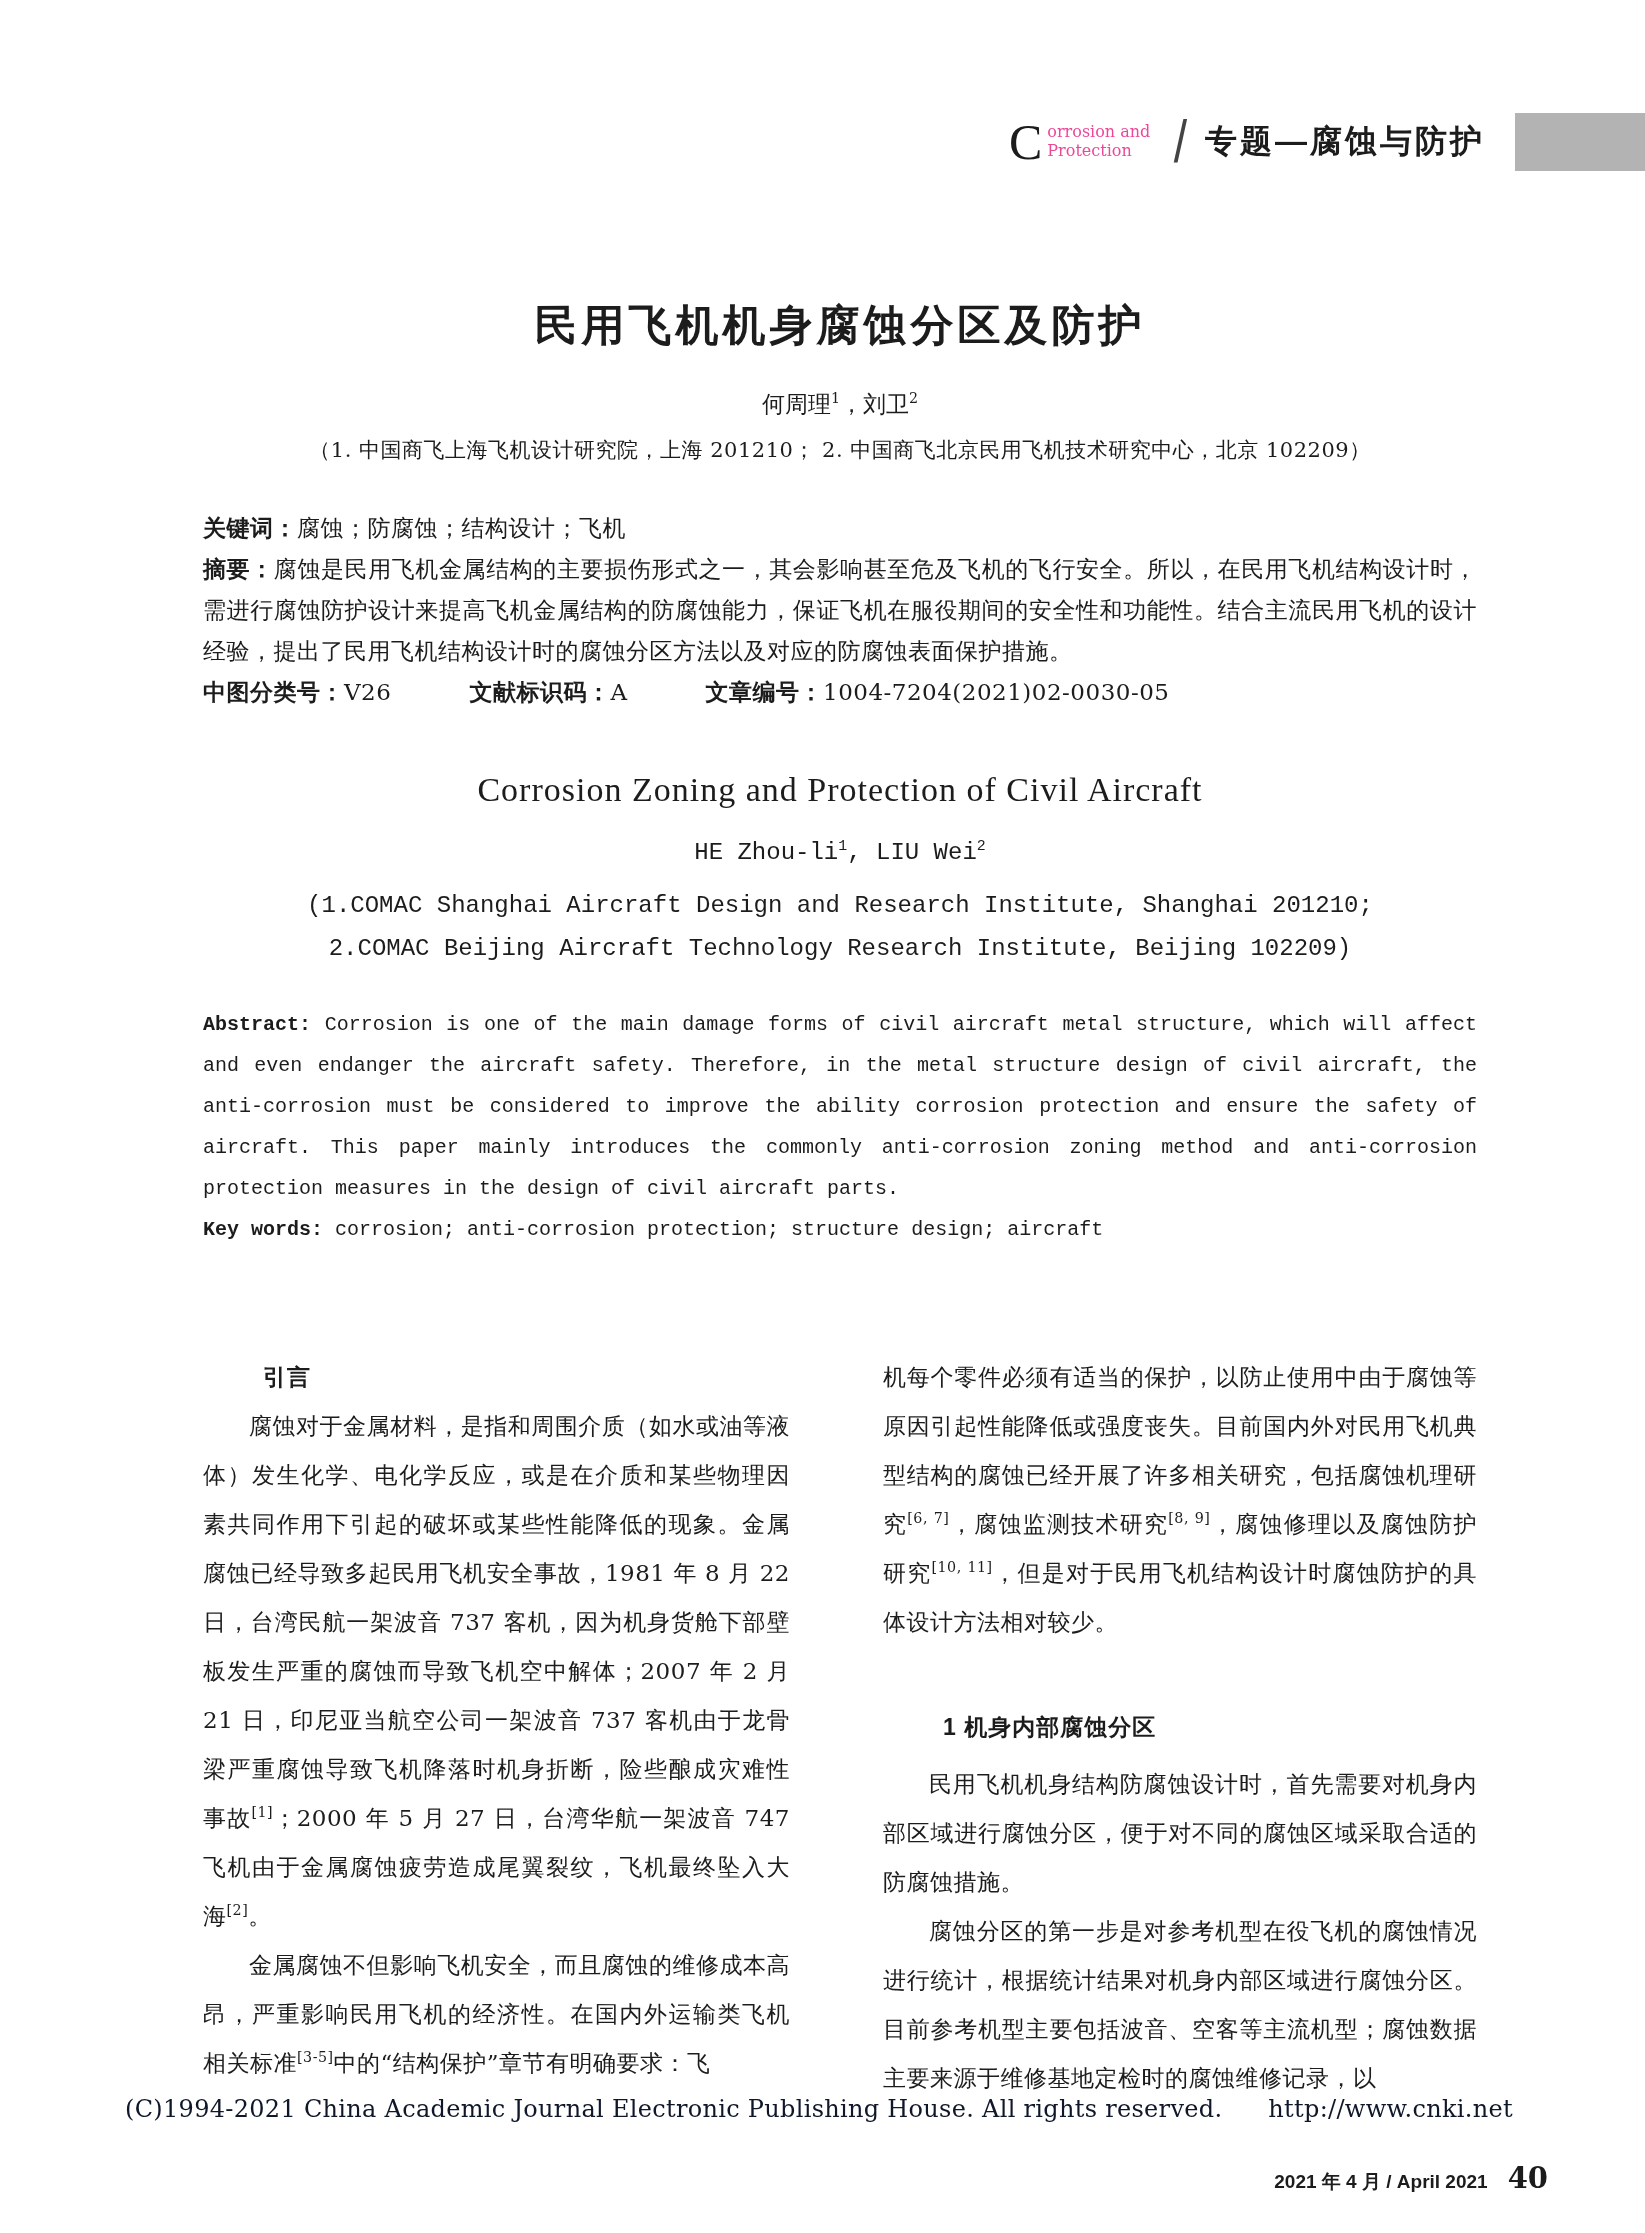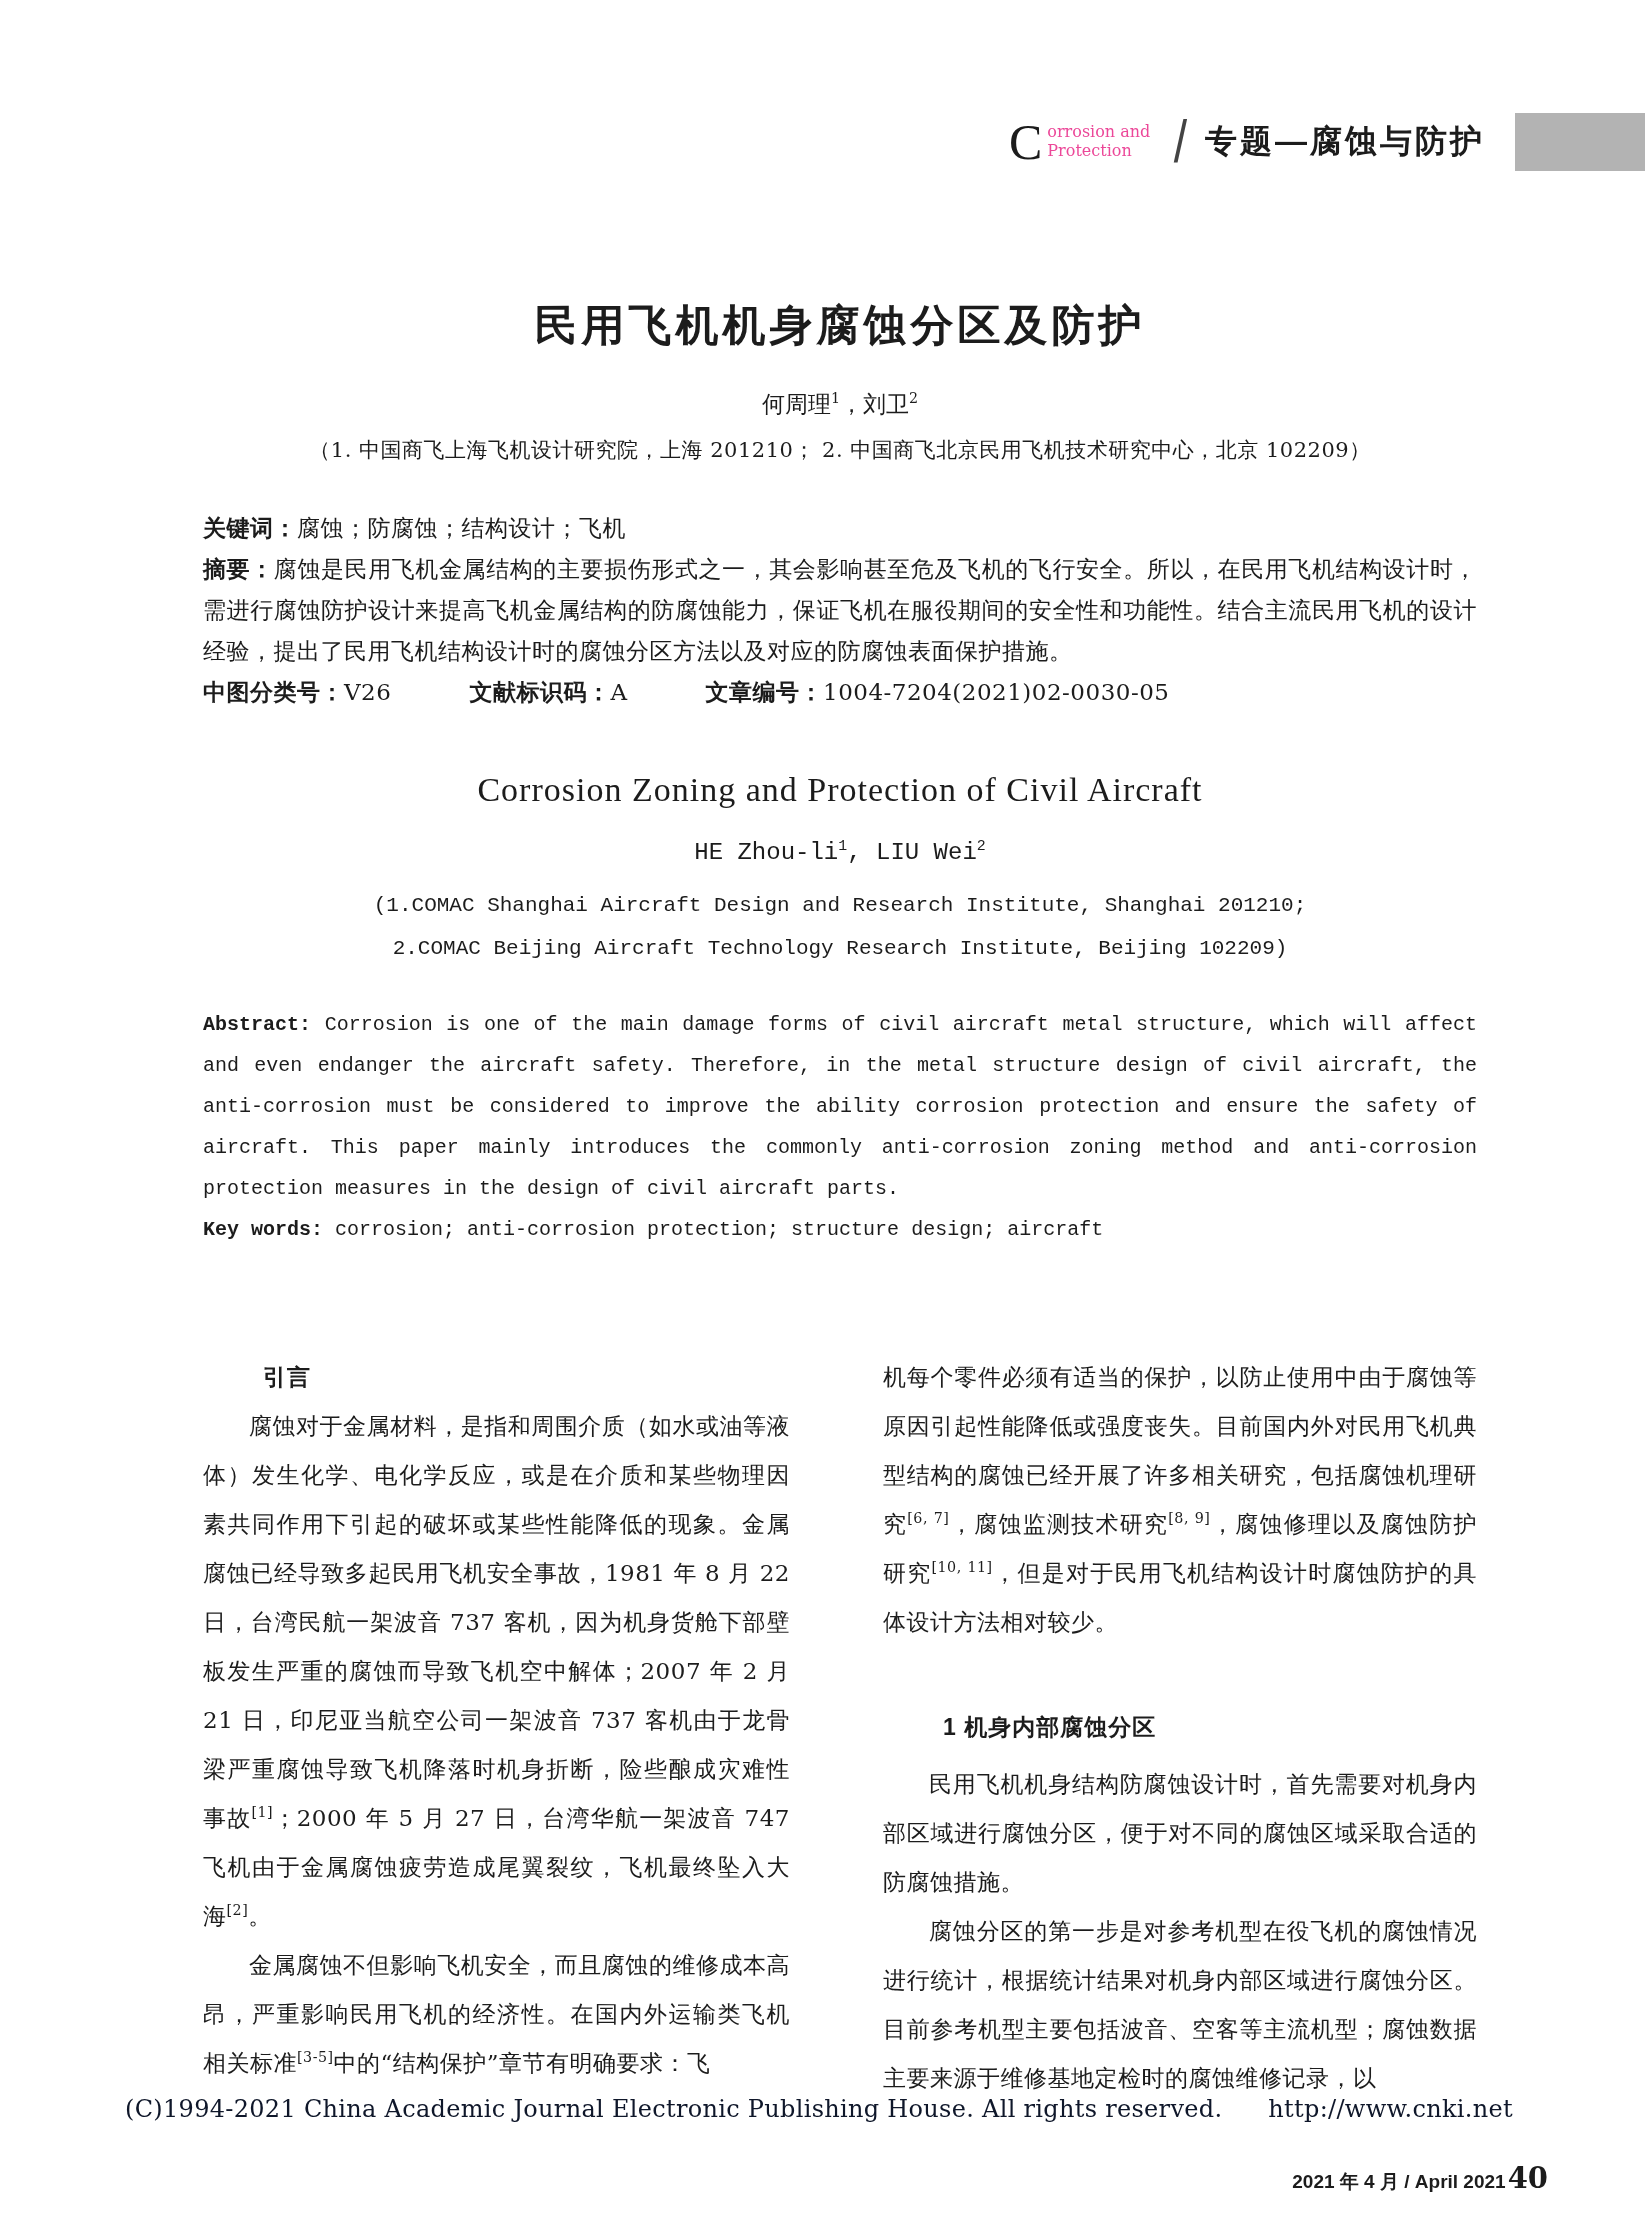--- a/index.html
+++ b/index.html
@@ -54,21 +54,21 @@
   .clc-group{margin-right:78px;}
   .clc-group:last-child{margin-right:0;}
 
   .title-en{
     margin-top:58px;text-align:center;
     font-size:34px;letter-spacing:1px;
     font-family:"Liberation Serif","DejaVu Serif",serif;
   }
   .mono{font-family:"Liberation Mono","DejaVu Sans Mono",monospace;}
   .authors-en{margin-top:30px;text-align:center;font-size:24px;}
-  .affiliation-en{margin-top:18px;text-align:center;font-size:21px;line-height:43px;}
+  .affiliation-en{margin-top:18px;text-align:center;font-size:24px;line-height:43px;}
   .affiliation-en p{margin:0;}
 
   .abstract-en-block{margin-top:34px;font-size:20px;line-height:41px;text-align:justify;}
   .abstract-en-block p{margin:0;}
 
   
   .body-cols{
     margin-top:103px;
     display:flex;gap:93px;
     font-size:23px;line-height:49px;text-align:justify;
@@ -89,21 +89,21 @@
   
   .footer{
     position:absolute;left:125px;top:2095px;
     font-size:24px;color:#0f172a;letter-spacing:0.3px;
     white-space:nowrap;
   }
   .footer .footer-url{margin-left:46px;}
 
   .date-line{
     position:absolute;top:2161px;right:98px;
-    display:flex;align-items:baseline;gap:2px;
+    display:flex;align-items:baseline;gap:20px;
   }
   .date-text{
     font-size:19px;font-weight:bold;
     font-family:"Liberation Sans","DejaVu Sans",sans-serif;
   }
   .page-number{font-size:29px;font-weight:bold;}
 </style>
 </head>
 <body>
 

